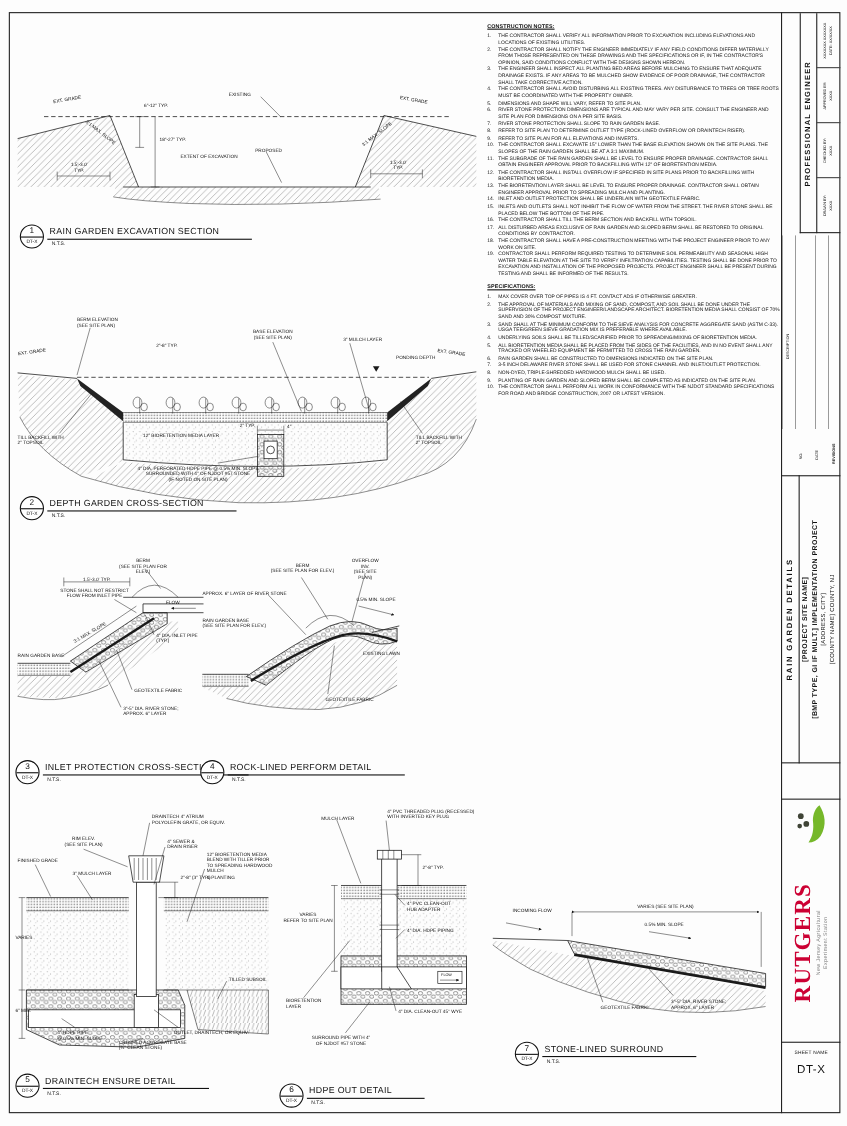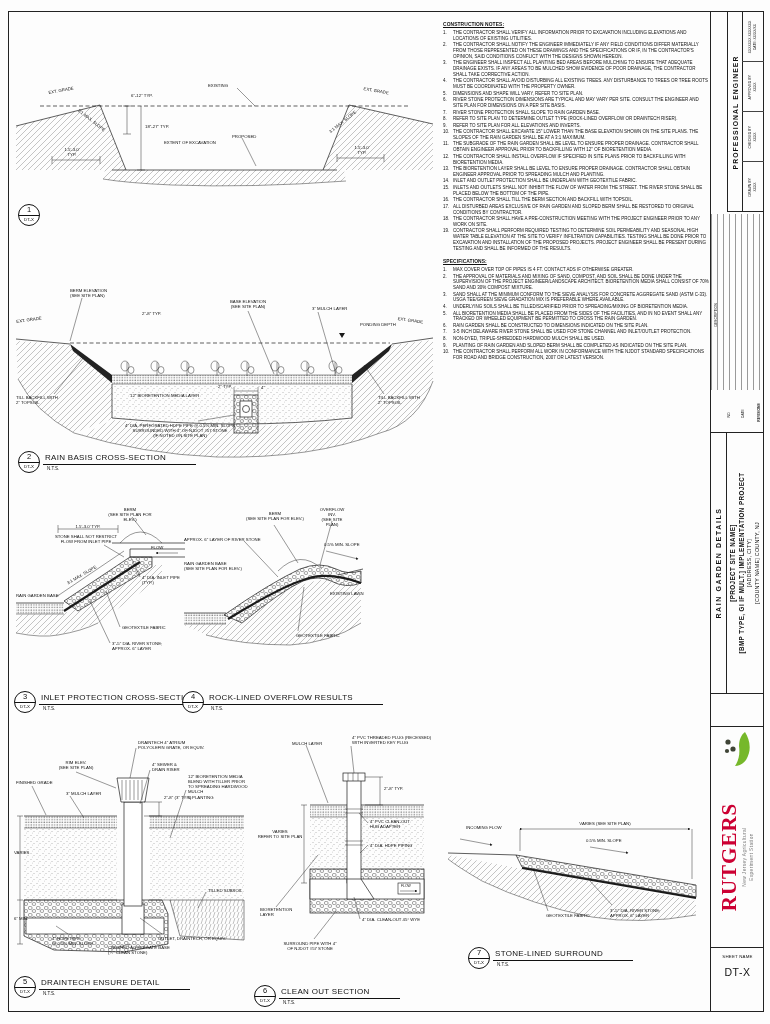--- a/index.html
+++ b/index.html
@@ -113,20 +113,24 @@
 TYP.</span>
       <span class="lbl" style="left: 350px; top: 67px; transform: translateX(-50%); text-align: center;">1.5'-3.0'
 TYP.</span>
       <span class="lbl" style="left: 68px; top: 30px; transform: rotate(38deg);">3:1 MAX. SLOPE</span>
       <span class="lbl" style="left: 316px; top: 52px; transform: rotate(-38deg);">3:1 MAX. SLOPE</span>
     </div>
   <div class="callout" style="left:6px;top:126px;">
     <div class="bubble">
       <span class="b-num">1</span>
       <span class="b-ref">DT-X</span>
+    </div>
+    <div class="c-right">
+      <span class="c-title">RAIN GARDEN EXCAVATION SECTION</span>
+      <span class="c-scale">N.T.S.</span>
     </div>
   </div>
 </div>
 
 <div class="detail" style="left:12px;top:283px;width:425px;height:200px;">
   <svg width="425" height="164">
     <line class="ln" x1="58" y1="60" x2="378" y2="60" stroke-dasharray="4 2.5"></line>
     <path class="ln" d="M4,56 L58,61"></path>
     <path class="ln" d="M380,61 L421,55"></path>
     <path fill="url(#hat)" d="M4,58 L58,62 L100,93 L100,136 L62,150 Q22,128 6,96 Z"></path>
@@ -179,21 +183,21 @@
       <span class="lbl" style="left: 168px; top: 140px; transform: translateX(-50%); text-align: center;">4" DIA. PERFORATED HDPE PIPE @ 0.5% MIN. SLOPE
 SURROUNDED WITH 4" OF NJDOT #57 STONE
 (IF NOTED ON SITE PLAN)</span>
     </div>
   <div class="callout" style="left:6px;top:168px;">
     <div class="bubble">
       <span class="b-num">2</span>
       <span class="b-ref">DT-X</span>
     </div>
     <div class="c-right">
-      <span class="c-title">RAIN BASIS CROSS-SECTION</span>
+      <span class="c-title">DEPTH GARDEN CROSS-SECTION</span>
       <span class="c-scale">N.T.S.</span>
     </div>
   </div>
 </div>
 
 <div class="detail" style="left:12px;top:505px;width:175px;height:218px;">
   <svg width="175" height="182">
     <path class="ln" d="M100,38 L173,38"></path>
     <path class="ln lnt" d="M108,38 Q128,16 150,38"></path>
     <path class="ln" d="M118,44 L173,44 M118,52 L173,52 M118,44 L118,52"></path>
@@ -268,21 +272,21 @@
 (SEE SITE PLAN FOR ELEV.)</span>
       <span class="lbl" style="left: 116px; top: 128px;">GEOTEXTILE FABRIC</span>
       <span class="lbl" style="left: 150px; top: 86px;">EXISTING LAWN</span>
     </div>
   <div class="callout" style="left:2px;top:186px;">
     <div class="bubble">
       <span class="b-num">4</span>
       <span class="b-ref">DT-X</span>
     </div>
     <div class="c-right">
-      <span class="c-title">ROCK-LINED OVERFLOW RESULTS</span>
+      <span class="c-title">ROCK-LINED PERFORM DETAIL</span>
       <span class="c-scale">N.T.S.</span>
     </div>
   </div>
 </div>
 
 <div class="detail" style="left:12px;top:738px;width:245px;height:268px;">
   <svg width="245" height="232">
     <path class="ln" d="M12,78 L105,78 M137,78 L232,78"></path>
     <rect x="12" y="78" width="93" height="12" fill="url(#dots)"></rect>
     <rect x="137" y="78" width="95" height="12" fill="url(#dots)"></rect>
@@ -388,21 +392,21 @@
       <span class="lbl" style="left: 110px; top: 184px;">4" DIA. CLEAN-OUT 45° WYE</span>
       <span class="lbl" style="left: 58px; top: 208px; transform: translateX(-50%); text-align: center;">SURROUND PIPE WITH 4"
 OF NJDOT #57 STONE</span>
     </div>
   <div class="callout" style="left:2px;top:252px;">
     <div class="bubble">
       <span class="b-num">6</span>
       <span class="b-ref">DT-X</span>
     </div>
     <div class="c-right">
-      <span class="c-title">CLEAN OUT SECTION</span>
+      <span class="c-title">HDPE OUT DETAIL</span>
       <span class="c-scale">N.T.S.</span>
     </div>
   </div>
 </div>
 
 <div class="detail" style="left:440px;top:795px;width:270px;height:185px;">
   <svg width="270" height="148">
     <path class="ln" d="M8,58 L76,60"></path>
     <line class="ln lnt" x1="20" y1="44" x2="52" y2="50" marker-end="url(#ah)"></line>
     <path d="M76,60 L256,90 L256,102 L82,72 Z" fill="url(#stone)" stroke="#1a1a1a" stroke-width="0.7"></path>

